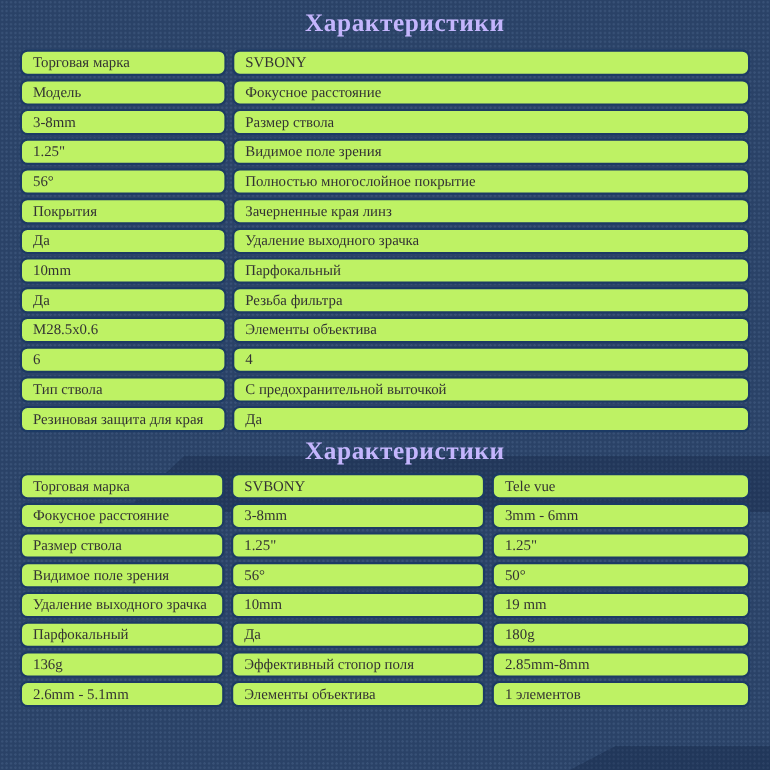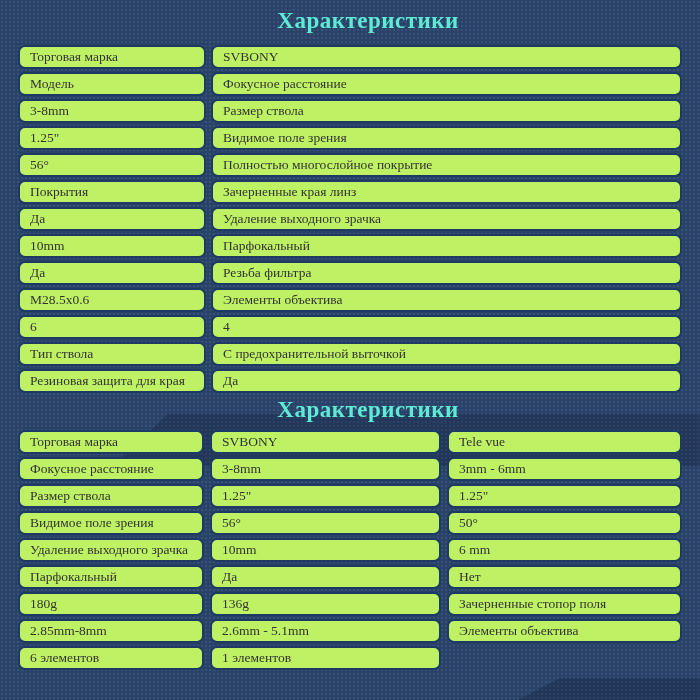--- a/index.html
+++ b/index.html
@@ -18,21 +18,21 @@
     background:rgba(13,30,58,0.28);
     clip-path:polygon(24% 0, 100% 0, 100% 100%, 16% 100%);
   }
   .band-bottom{
     position:absolute;left:0;top:678px;width:700px;height:22px;pointer-events:none;
     background:rgba(13,30,58,0.30);
     clip-path:polygon(80% 0, 100% 0, 100% 100%, 74% 100%);
   }
   .content{position:absolute;inset:0;}
   .title{
-    margin:0;text-align:center;color:#5eead4;
+    margin:0;text-align:center;color:#c4b5fd;
     font-size:23px;font-weight:bold;letter-spacing:0.5px;
     line-height:30px;
     padding-left:36px;
   }
   .title-1{margin-top:6px;margin-bottom:9px;}
   .title-2{margin-top:4px;margin-bottom:7px;line-height:26px;}
   .grid{
     margin:0 18px;display:grid;gap:3px 5px;
   }
   .cols2{grid-template-columns:188px 1fr;}
@@ -97,28 +97,26 @@
         <div class="cell">3-8mm</div>
         <div class="cell">3mm - 6mm</div>
         <div class="cell">Размер ствола</div>
         <div class="cell">1.25"</div>
         <div class="cell">1.25"</div>
         <div class="cell">Видимое поле зрения</div>
         <div class="cell">56°</div>
         <div class="cell">50°</div>
         <div class="cell">Удаление выходного зрачка</div>
         <div class="cell">10mm</div>
-        <div class="cell">6 mm</div>
+        <div class="cell">19 mm</div>
         <div class="cell">Парфокальный</div>
         <div class="cell">Да</div>
-        <div class="cell">Нет</div>
         <div class="cell">180g</div>
         <div class="cell">136g</div>
-        <div class="cell">Зачерненные стопор поля</div>
+        <div class="cell">Эффективный стопор поля</div>
         <div class="cell">2.85mm-8mm</div>
         <div class="cell">2.6mm - 5.1mm</div>
         <div class="cell">Элементы объектива</div>
-        <div class="cell">6 элементов</div>
         <div class="cell">1 элементов</div>
       </div>
   </div>
 
 </div>
 
 </body></html>

